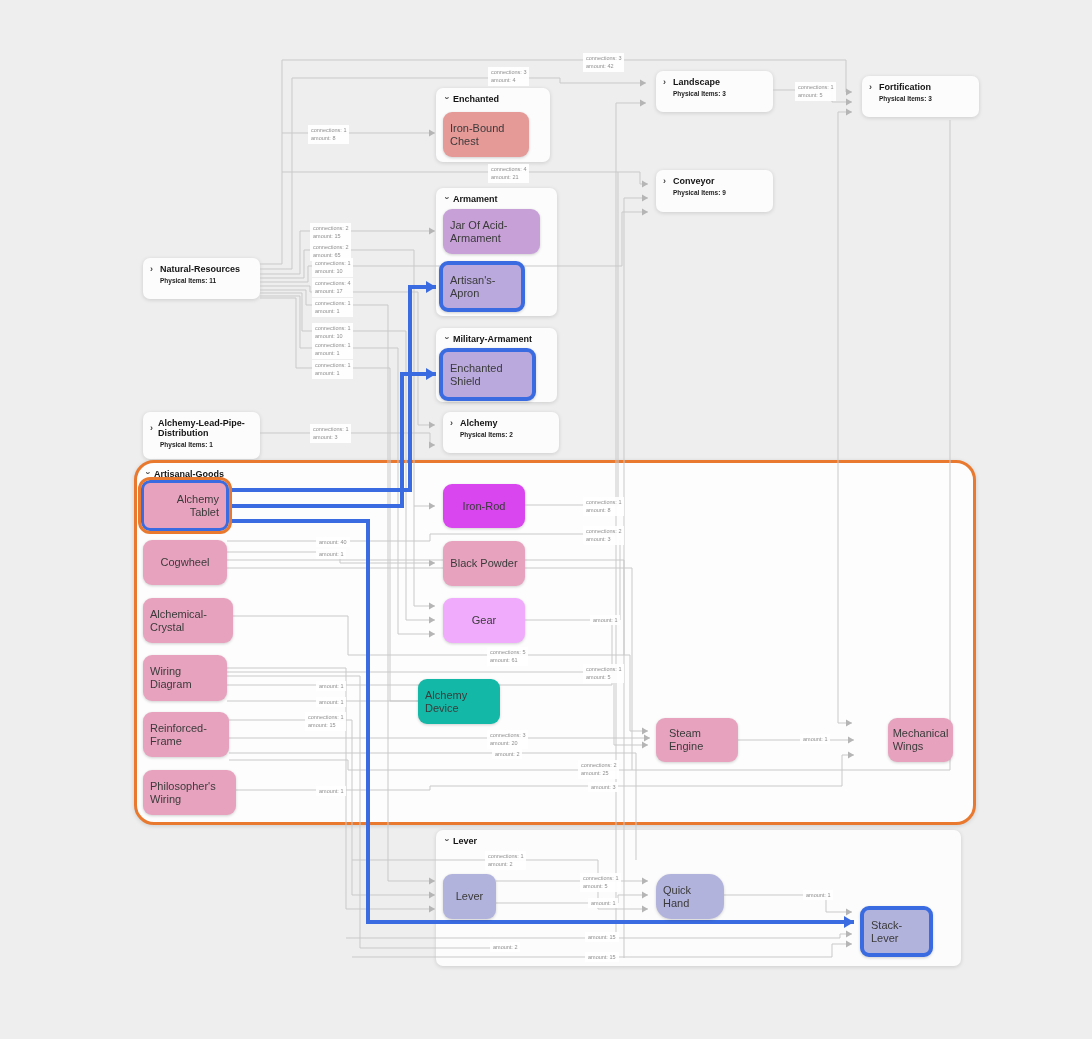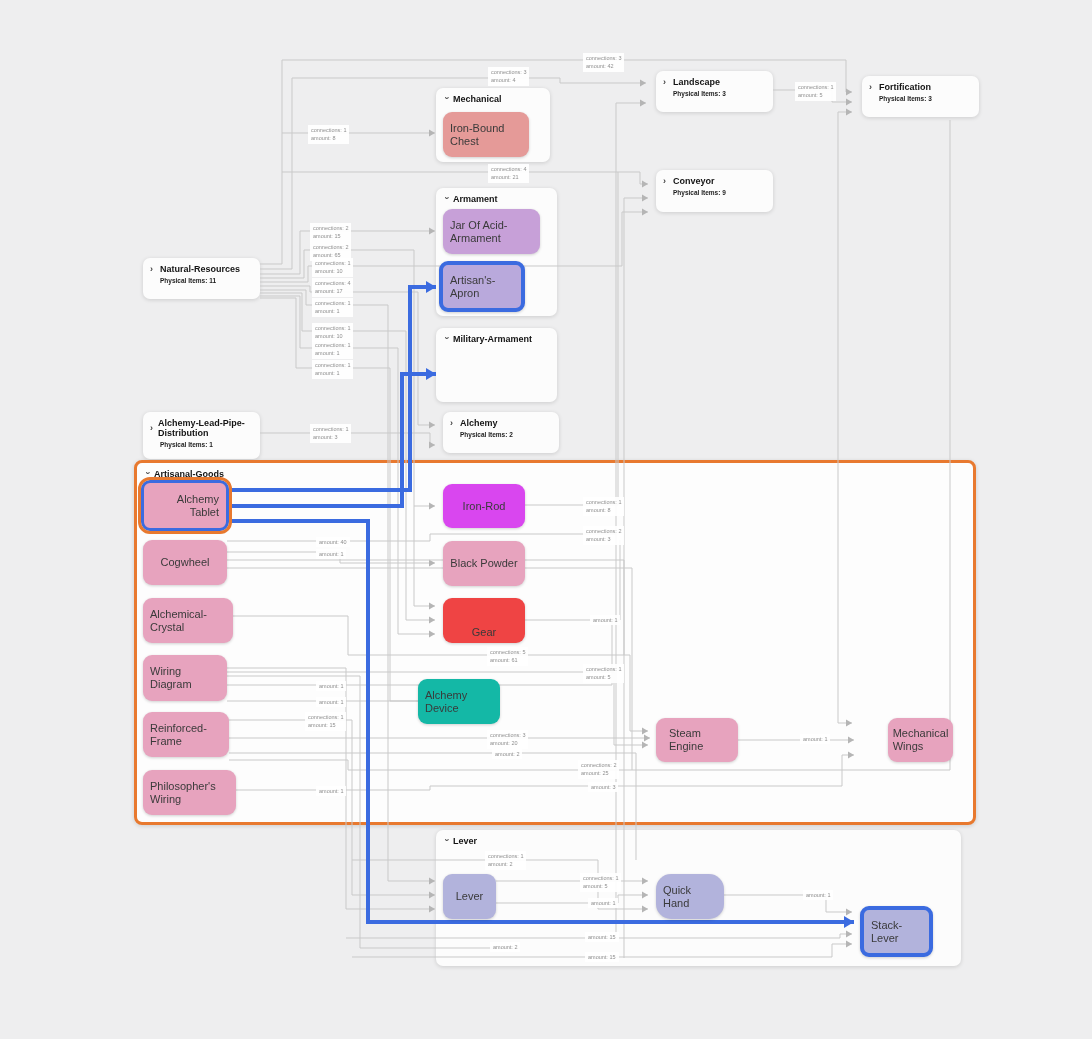--- a/index.html
+++ b/index.html
@@ -1,20 +1,20 @@
 <!DOCTYPE html>
 <html><head>
 <meta charset="utf-8">
 <style>
   html,body{margin:0;padding:0;background:#e9e9ea;}
   #canvas{position:relative;width:1092px;height:1039px;background:#eeeeef;
           font-family:"Liberation Sans",sans-serif;overflow:hidden;}
   .group{position:absolute;background:#fcfcfc;border-radius:7px;
          box-shadow:0 1px 4px rgba(0,0,0,.14);z-index:1;box-sizing:border-box;}
-  .group.orange-selected{border:3px solid #e8792f;border-radius:8px;background:#fdfdfd;}
+  .group.orange-selected{border:3px solid #e8792f;border-radius:20px;background:#fdfdfd;}
   .ghead{display:flex;align-items:center;gap:4px;padding:6px 8px 2px 7px;
          font-weight:bold;font-size:9px;color:#141414;}
   .chev{display:inline-block;font-size:9px;color:#444;width:6px;line-height:1;}
   .chev.down{transform:rotate(90deg);}
   .phys{padding:1px 8px 4px 17px;font-weight:bold;font-size:6.5px;color:#1c1c1c;}
   .node{position:absolute;border-radius:9px;display:flex;align-items:center;
         justify-content:center;padding:4px 7px;font-size:11px;color:#3a3a3a;
         line-height:1.15;box-shadow:0 1px 3px rgba(0,0,0,.18);z-index:4;
         box-sizing:border-box;text-align:left;}
   .node .lbl{width:auto;}
@@ -24,21 +24,21 @@
   .edge-label{position:absolute;background:rgba(255,255,255,.93);color:#8f8f8f;
               font-size:5.5px;line-height:1.5;padding:1px 3px;white-space:nowrap;z-index:3;}
 </style>
 </head>
 <body>
 
 <div id="canvas" style="background: rgb(238, 238, 239);">
     <div class="group" style="left: 436px; top: 88px; width: 114px; height: 74px;">
       <div class="ghead">
         <span class="chev down">›</span>
-        <span>Mechanical</span>
+        <span>Enchanted</span>
       </div>
     </div>
     <div class="group" style="left: 436px; top: 188px; width: 121px; height: 128px;">
       <div class="ghead">
         <span class="chev down">›</span>
         <span>Armament</span>
       </div>
     </div>
     <div class="group" style="left: 436px; top: 328px; width: 121px; height: 74px;">
       <div class="ghead">
@@ -321,20 +321,23 @@
     </div>
     <div class="node" style="left: 443px; top: 112px; width: 86px; height: 45px; background: rgb(229, 154, 152);">
       <span class="lbl">Iron-Bound Chest</span>
     </div>
     <div class="node" style="left: 443px; top: 209px; width: 97px; height: 45px; background: rgb(199, 160, 216);">
       <span class="lbl">Jar Of Acid-Armament</span>
     </div>
     <div class="node sel-blue" style="left: 439px; top: 261px; width: 86px; height: 51px; background: rgb(185, 169, 220);">
       <span class="lbl">Artisan's-Apron</span>
     </div>
+    <div class="node sel-blue" style="left: 439px; top: 348px; width: 97px; height: 53px; background: rgb(185, 169, 220);">
+      <span class="lbl">Enchanted Shield</span>
+    </div>
     <div class="node sel-tablet" style="left: 141px; top: 480px; width: 88px; height: 51px; background: rgb(231, 163, 190); text-align: right;">
       <span class="lbl">Alchemy Tablet</span>
     </div>
     <div class="node" style="left: 143px; top: 540px; width: 84px; height: 45px; background: rgb(231, 163, 190);">
       <span class="lbl">Cogwheel</span>
     </div>
     <div class="node" style="left: 143px; top: 598px; width: 90px; height: 45px; background: rgb(231, 163, 190);">
       <span class="lbl">Alchemical-Crystal</span>
     </div>
     <div class="node" style="left: 143px; top: 655px; width: 84px; height: 46px; background: rgb(231, 163, 190);">
@@ -345,21 +348,21 @@
     </div>
     <div class="node" style="left: 143px; top: 770px; width: 93px; height: 45px; background: rgb(231, 163, 190);">
       <span class="lbl">Philosopher's Wiring</span>
     </div>
     <div class="node" style="left: 443px; top: 484px; width: 82px; height: 44px; background: #d946ef;">
       <span class="lbl">Iron-Rod</span>
     </div>
     <div class="node" style="left: 443px; top: 541px; width: 82px; height: 45px; background: rgb(231, 163, 190);">
       <span class="lbl">Black Powder</span>
     </div>
-    <div class="node" style="left: 443px; top: 598px; width: 82px; height: 45px; background: #ef4444; align-items: flex-end;">
+    <div class="node" style="left: 443px; top: 598px; width: 82px; height: 45px; background: #f0abfc;">
       <span class="lbl">Gear</span>
     </div>
     <div class="node" style="left: 418px; top: 679px; width: 82px; height: 45px; background: #14b8a6;">
       <span class="lbl">Alchemy Device</span>
     </div>
     <div class="node" style="left: 656px; top: 718px; width: 82px; height: 44px; background: rgb(231, 163, 190); padding-left: 13px;">
       <span class="lbl">Steam Engine</span>
     </div>
     <div class="node" style="left: 864px; top: 718px; width: 65px; height: 44px; background: rgb(231, 163, 190); margin-left: 24px;">
       <span class="lbl">Mechanical Wings</span>

